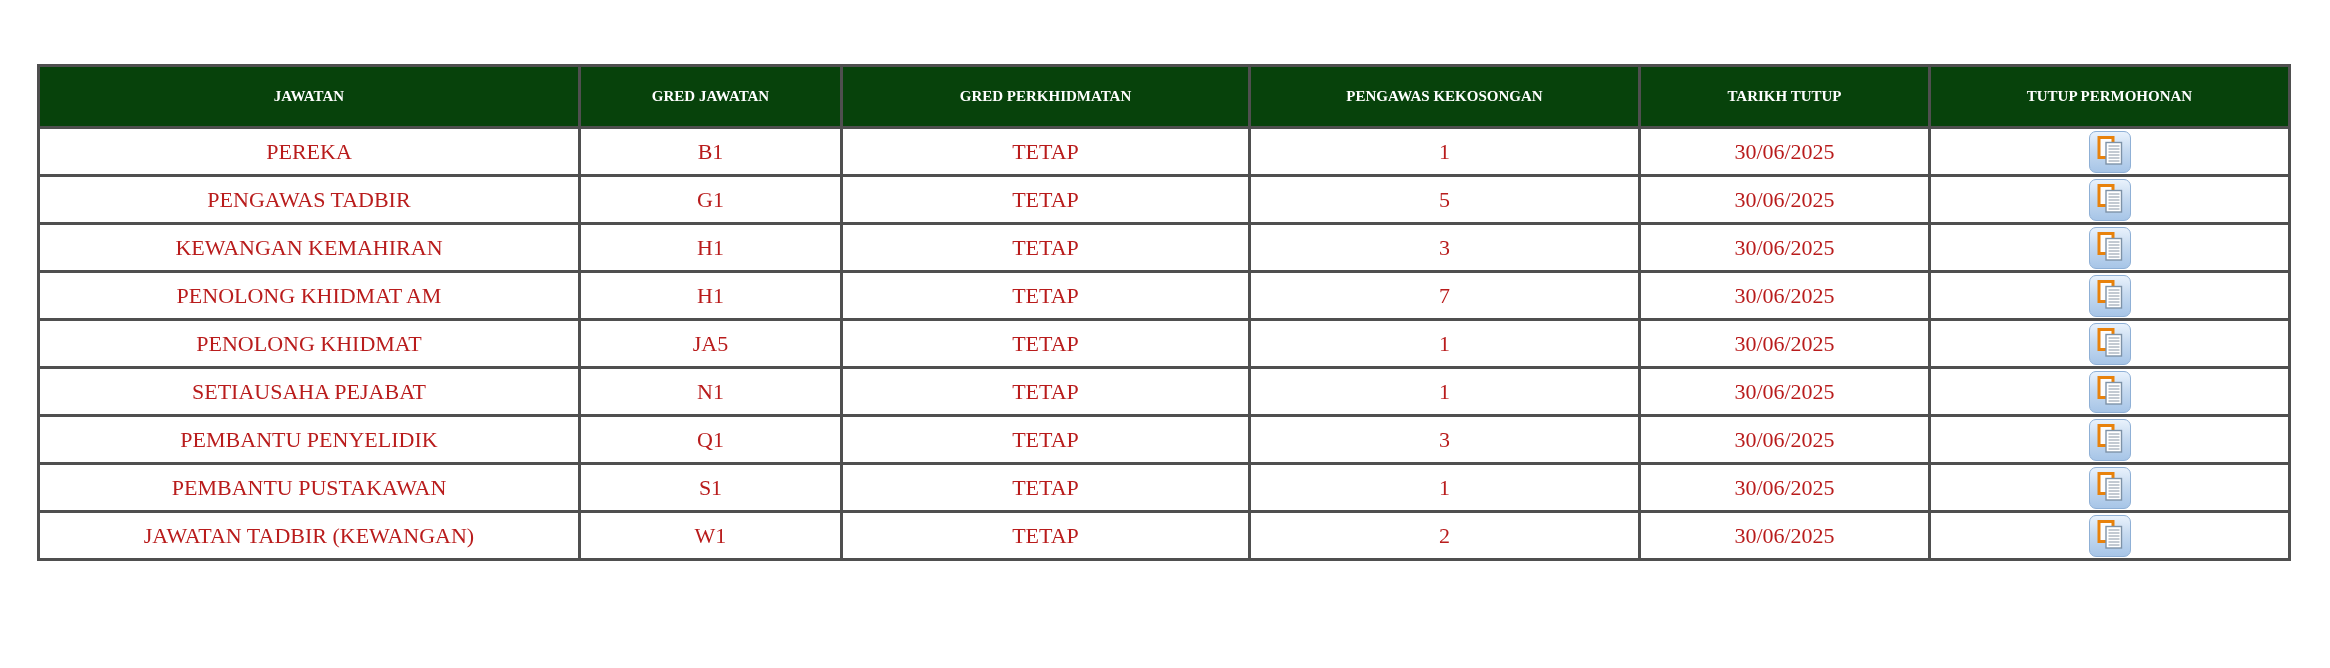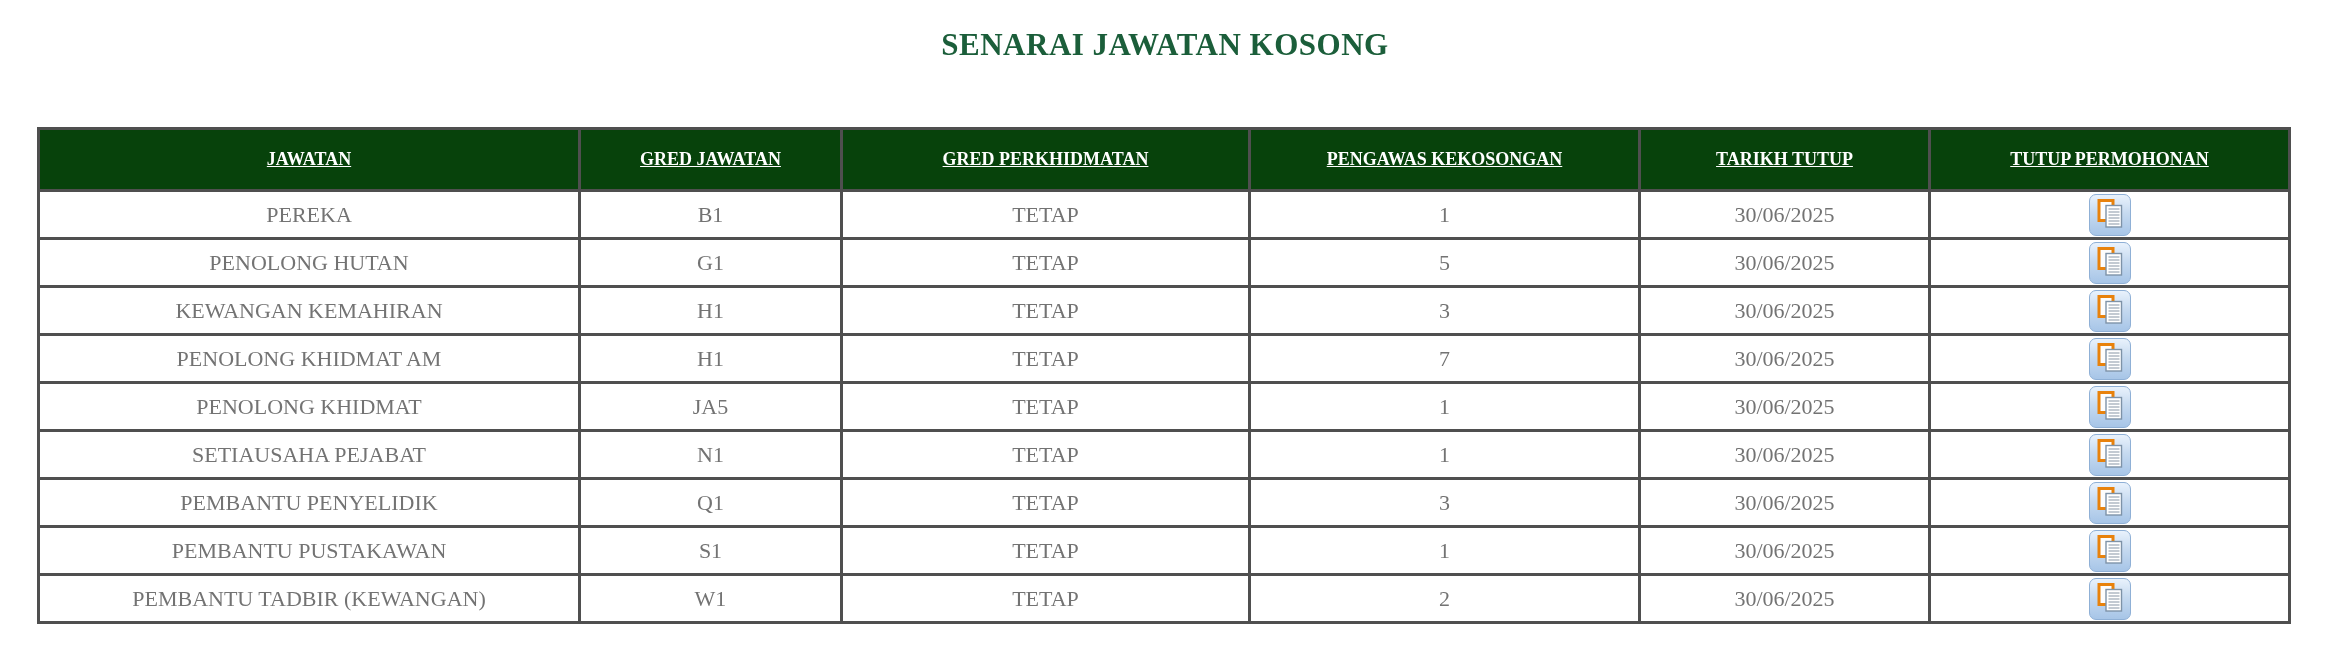--- a/index.html
+++ b/index.html
@@ -34,29 +34,28 @@
   .vacancy-table td {
     border: 3px solid #4f4f4f;
     text-align: center;
     vertical-align: middle;
     overflow: hidden;
     white-space: nowrap;
   }
   .vacancy-table th {
     background: #07420b;
     color: #ffffff;
-    font-size: 18px;
+    font-size: 15px;
     font-weight: bold;
     height: 59px;
     padding: 0 6px;
-    text-decoration: underline;
   }
   .vacancy-table td {
     background: #ffffff;
-    color: #737373;
+    color: #b91c1c;
     font-size: 22px;
     height: 43px;
     padding: 1px 11px;
   }
   .icon-btn {
     display: inline-block;
     width: 42px;
     height: 42px;
     border-radius: 7px;
     border: 1px solid #8fb0d6;
@@ -67,21 +66,20 @@
     line-height: 0;
     padding: 0;
   }
   .icon-btn svg { display: block; }
 </style>
 </head>
 <body>
 
 <div class="page">
 
-  <h1 class="page-title">SENARAI JAWATAN KOSONG</h1>
 
   <table class="vacancy-table">
     <colgroup>
       <col style="width:541px">
       <col style="width:262px">
       <col style="width:408px">
       <col style="width:390px">
       <col style="width:290px">
       <col style="width:360px">
     </colgroup>
@@ -116,21 +114,21 @@
                 <line x1="18.5" y1="26" x2="29.5" y2="26"></line>
                 <line x1="18.5" y1="29" x2="29.5" y2="29"></line>
               </g>
             </svg>
           </span>
         </button>
       </td>
     </tr>
 
     <tr>
-      <td>PENOLONG HUTAN</td>
+      <td>PENGAWAS TADBIR</td>
       <td>G1</td>
       <td>TETAP</td>
       <td>5</td>
       <td>30/06/2025</td>
       <td>
         <button class="icon-btn">
           <span>
             <svg width="40" height="40" viewBox="0 0 40 40" xmlns="http://www.w3.org/2000/svg">
               <rect x="9" y="5.5" width="14" height="20" fill="#fdfdfd" stroke="#e8820c" stroke-width="3"></rect>
               <rect x="16" y="10.5" width="15.5" height="21.5" fill="#ffffff" stroke="#7e93a8" stroke-width="1.4"></rect>
@@ -298,21 +296,21 @@
                 <line x1="18.5" y1="26" x2="29.5" y2="26"></line>
                 <line x1="18.5" y1="29" x2="29.5" y2="29"></line>
               </g>
             </svg>
           </span>
         </button>
       </td>
     </tr>
 
     <tr>
-      <td>PEMBANTU TADBIR (KEWANGAN)</td>
+      <td>JAWATAN TADBIR (KEWANGAN)</td>
       <td>W1</td>
       <td>TETAP</td>
       <td>2</td>
       <td>30/06/2025</td>
       <td>
         <button class="icon-btn">
           <span>
             <svg width="40" height="40" viewBox="0 0 40 40" xmlns="http://www.w3.org/2000/svg">
               <rect x="9" y="5.5" width="14" height="20" fill="#fdfdfd" stroke="#e8820c" stroke-width="3"></rect>
               <rect x="16" y="10.5" width="15.5" height="21.5" fill="#ffffff" stroke="#7e93a8" stroke-width="1.4"></rect>

